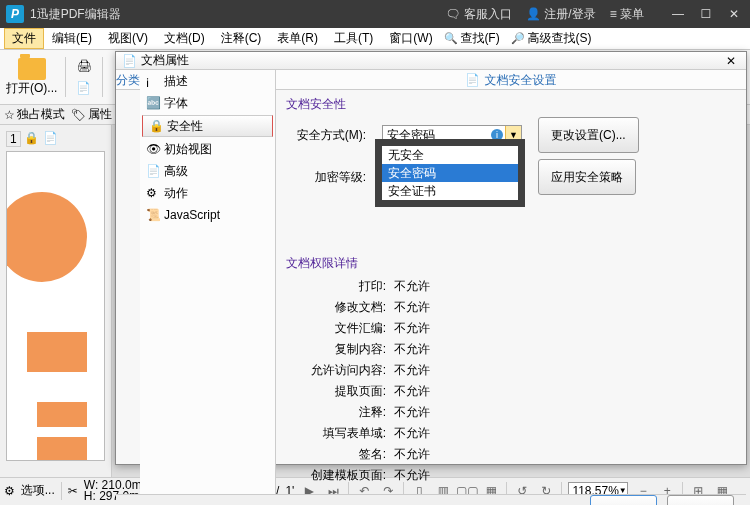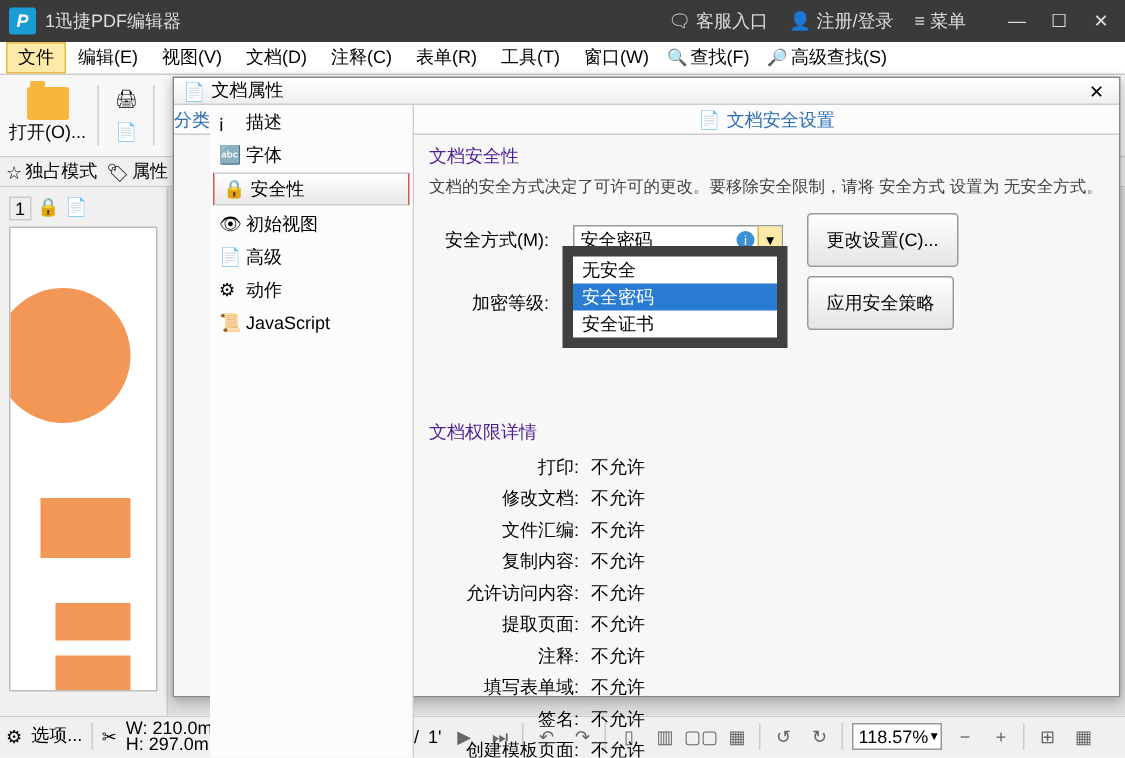--- a/index.html
+++ b/index.html
@@ -197,21 +197,20 @@
           </div>
       </div>
     </div>
     <div class="content-panel">
       <div class="content-header">
           <span>📄</span>
           <span>文档安全设置</span>
         </div>
       <div class="content-body">
         <div class="group-title">文档安全性</div>
-        <div class="help-text">文档的安全方式决定了可许可的更改。要移除安全限制，请将 安全方式 设置为 无安全方式。</div>
         <div style="position:relative">
         <div class="form-row">
           <div class="form-label">安全方式(M):</div>
           <div class="sel-box">
             <span>安全密码</span>
             <div class="info-icon">i</div>
             <div class="sel-arrow">▼</div>
           </div>
           <div class="btn">更改设置(C)...</div>
         </div>

